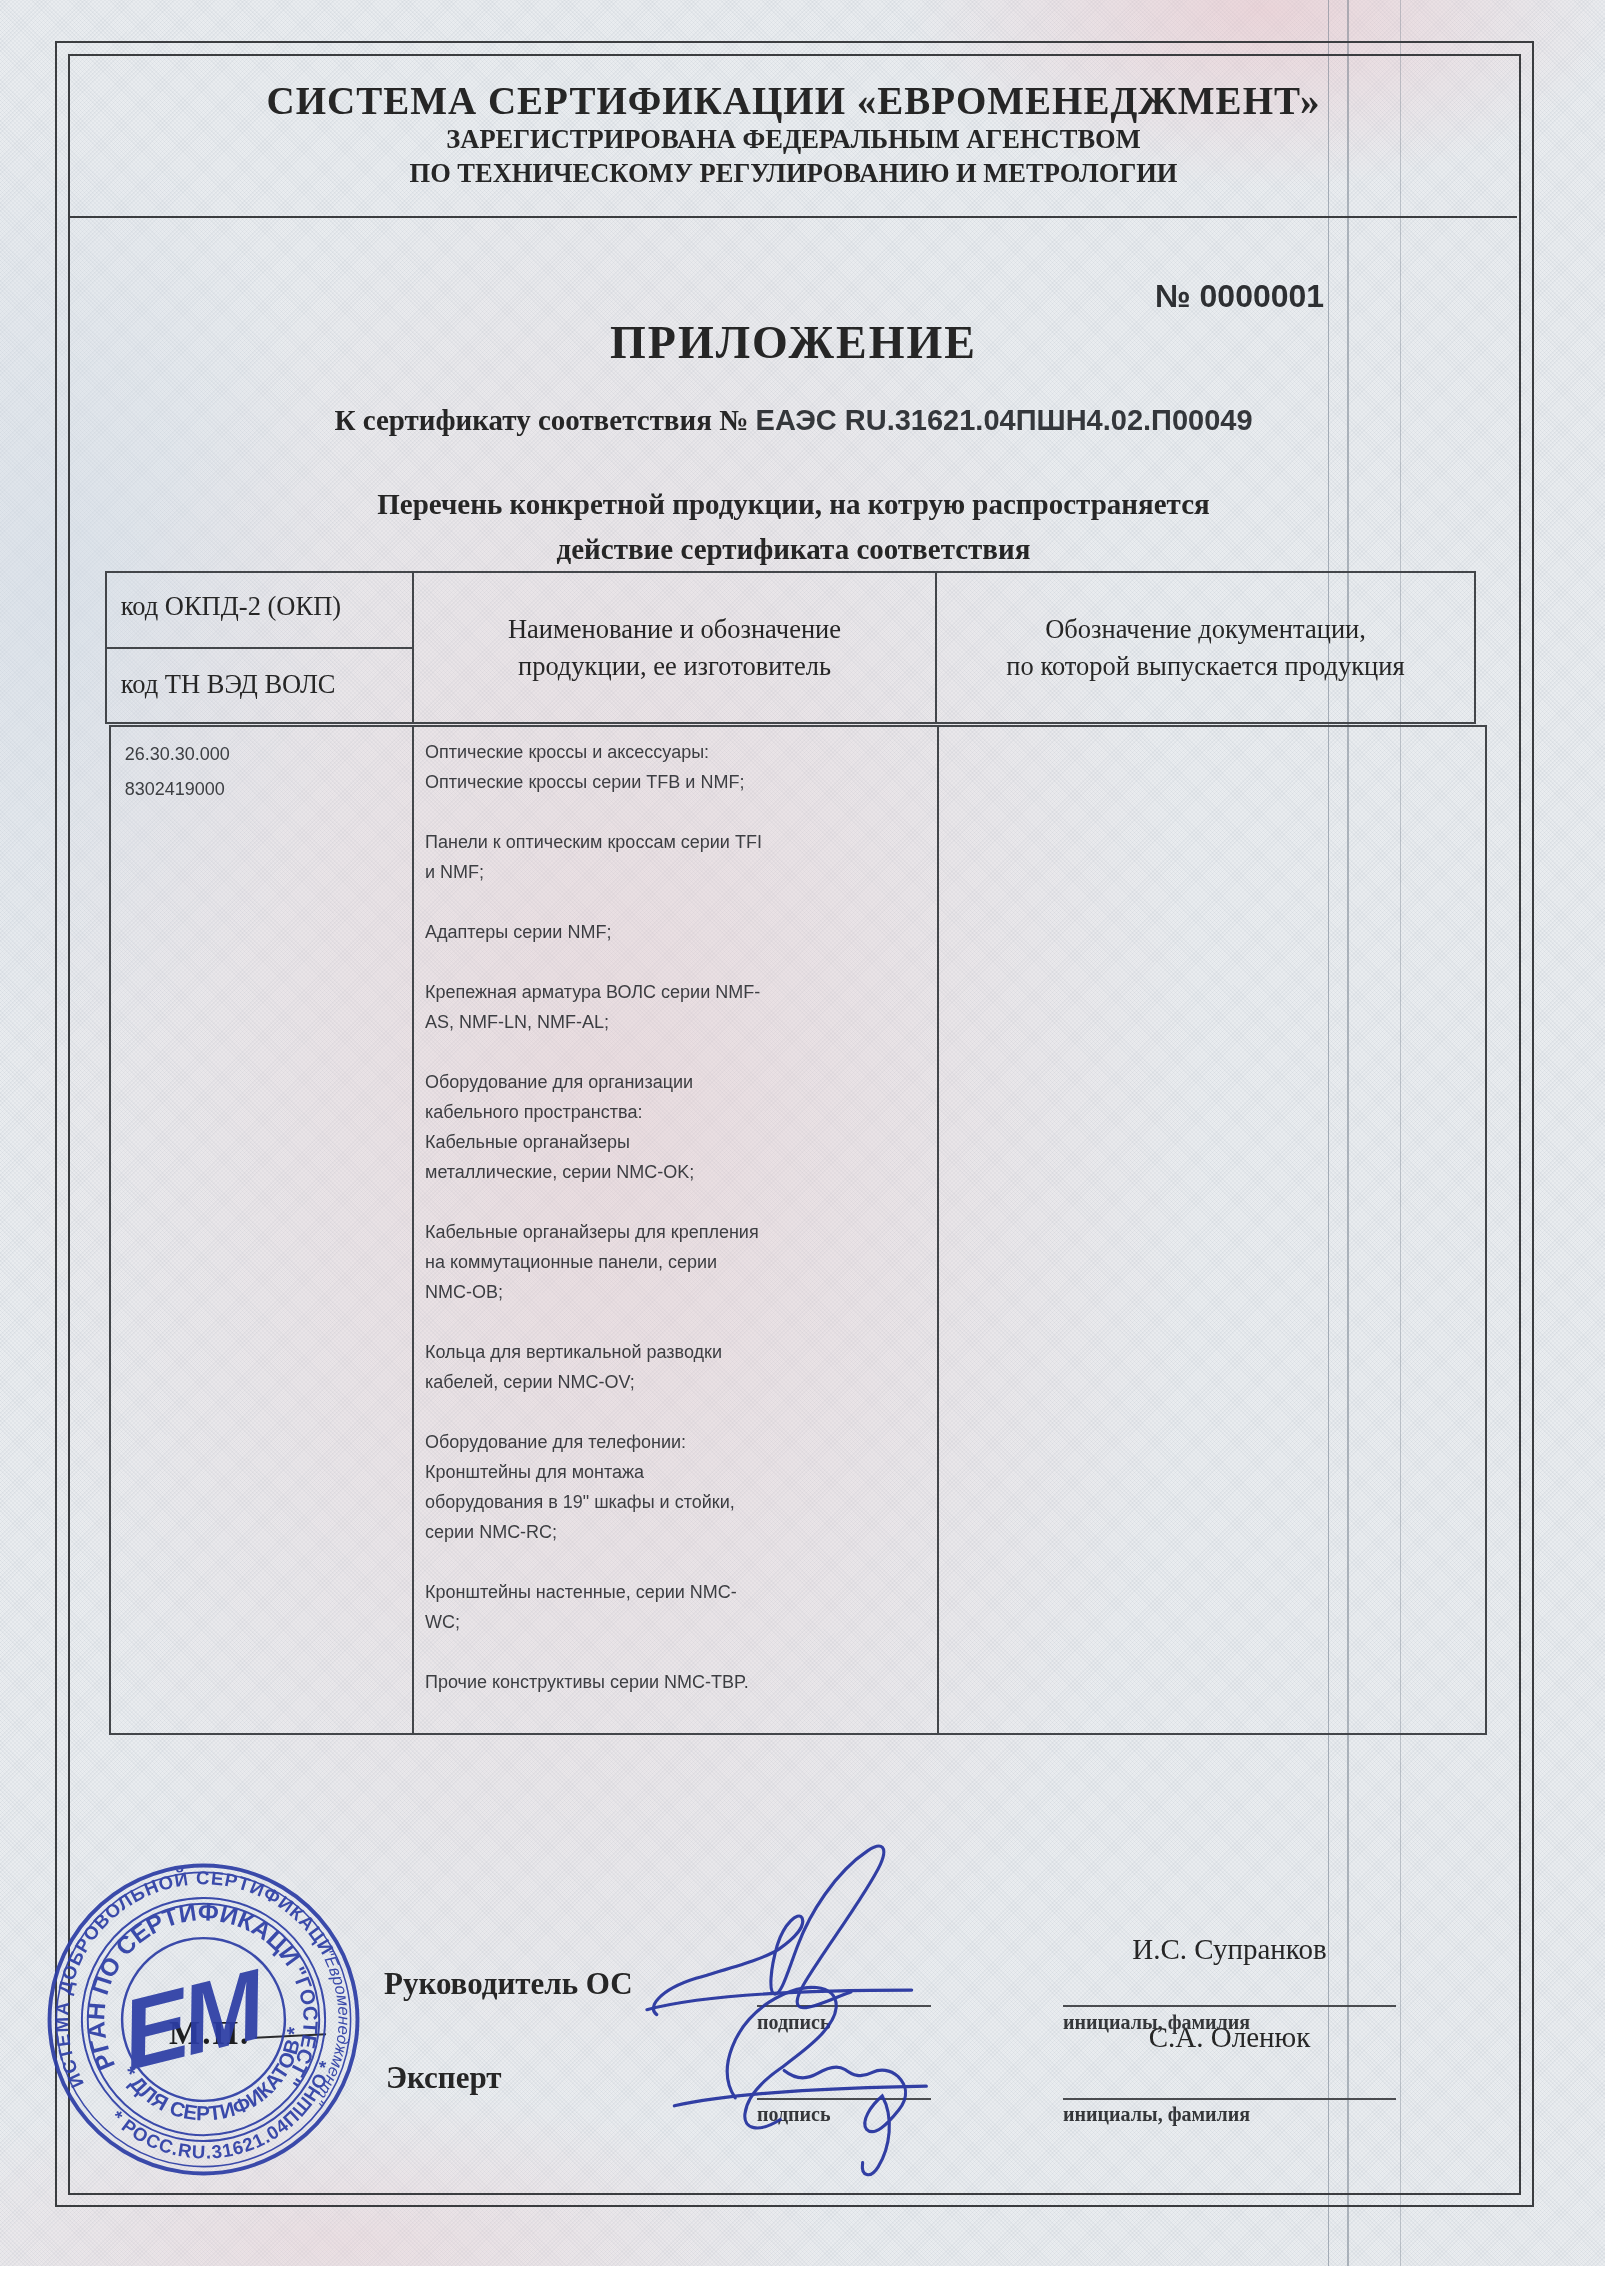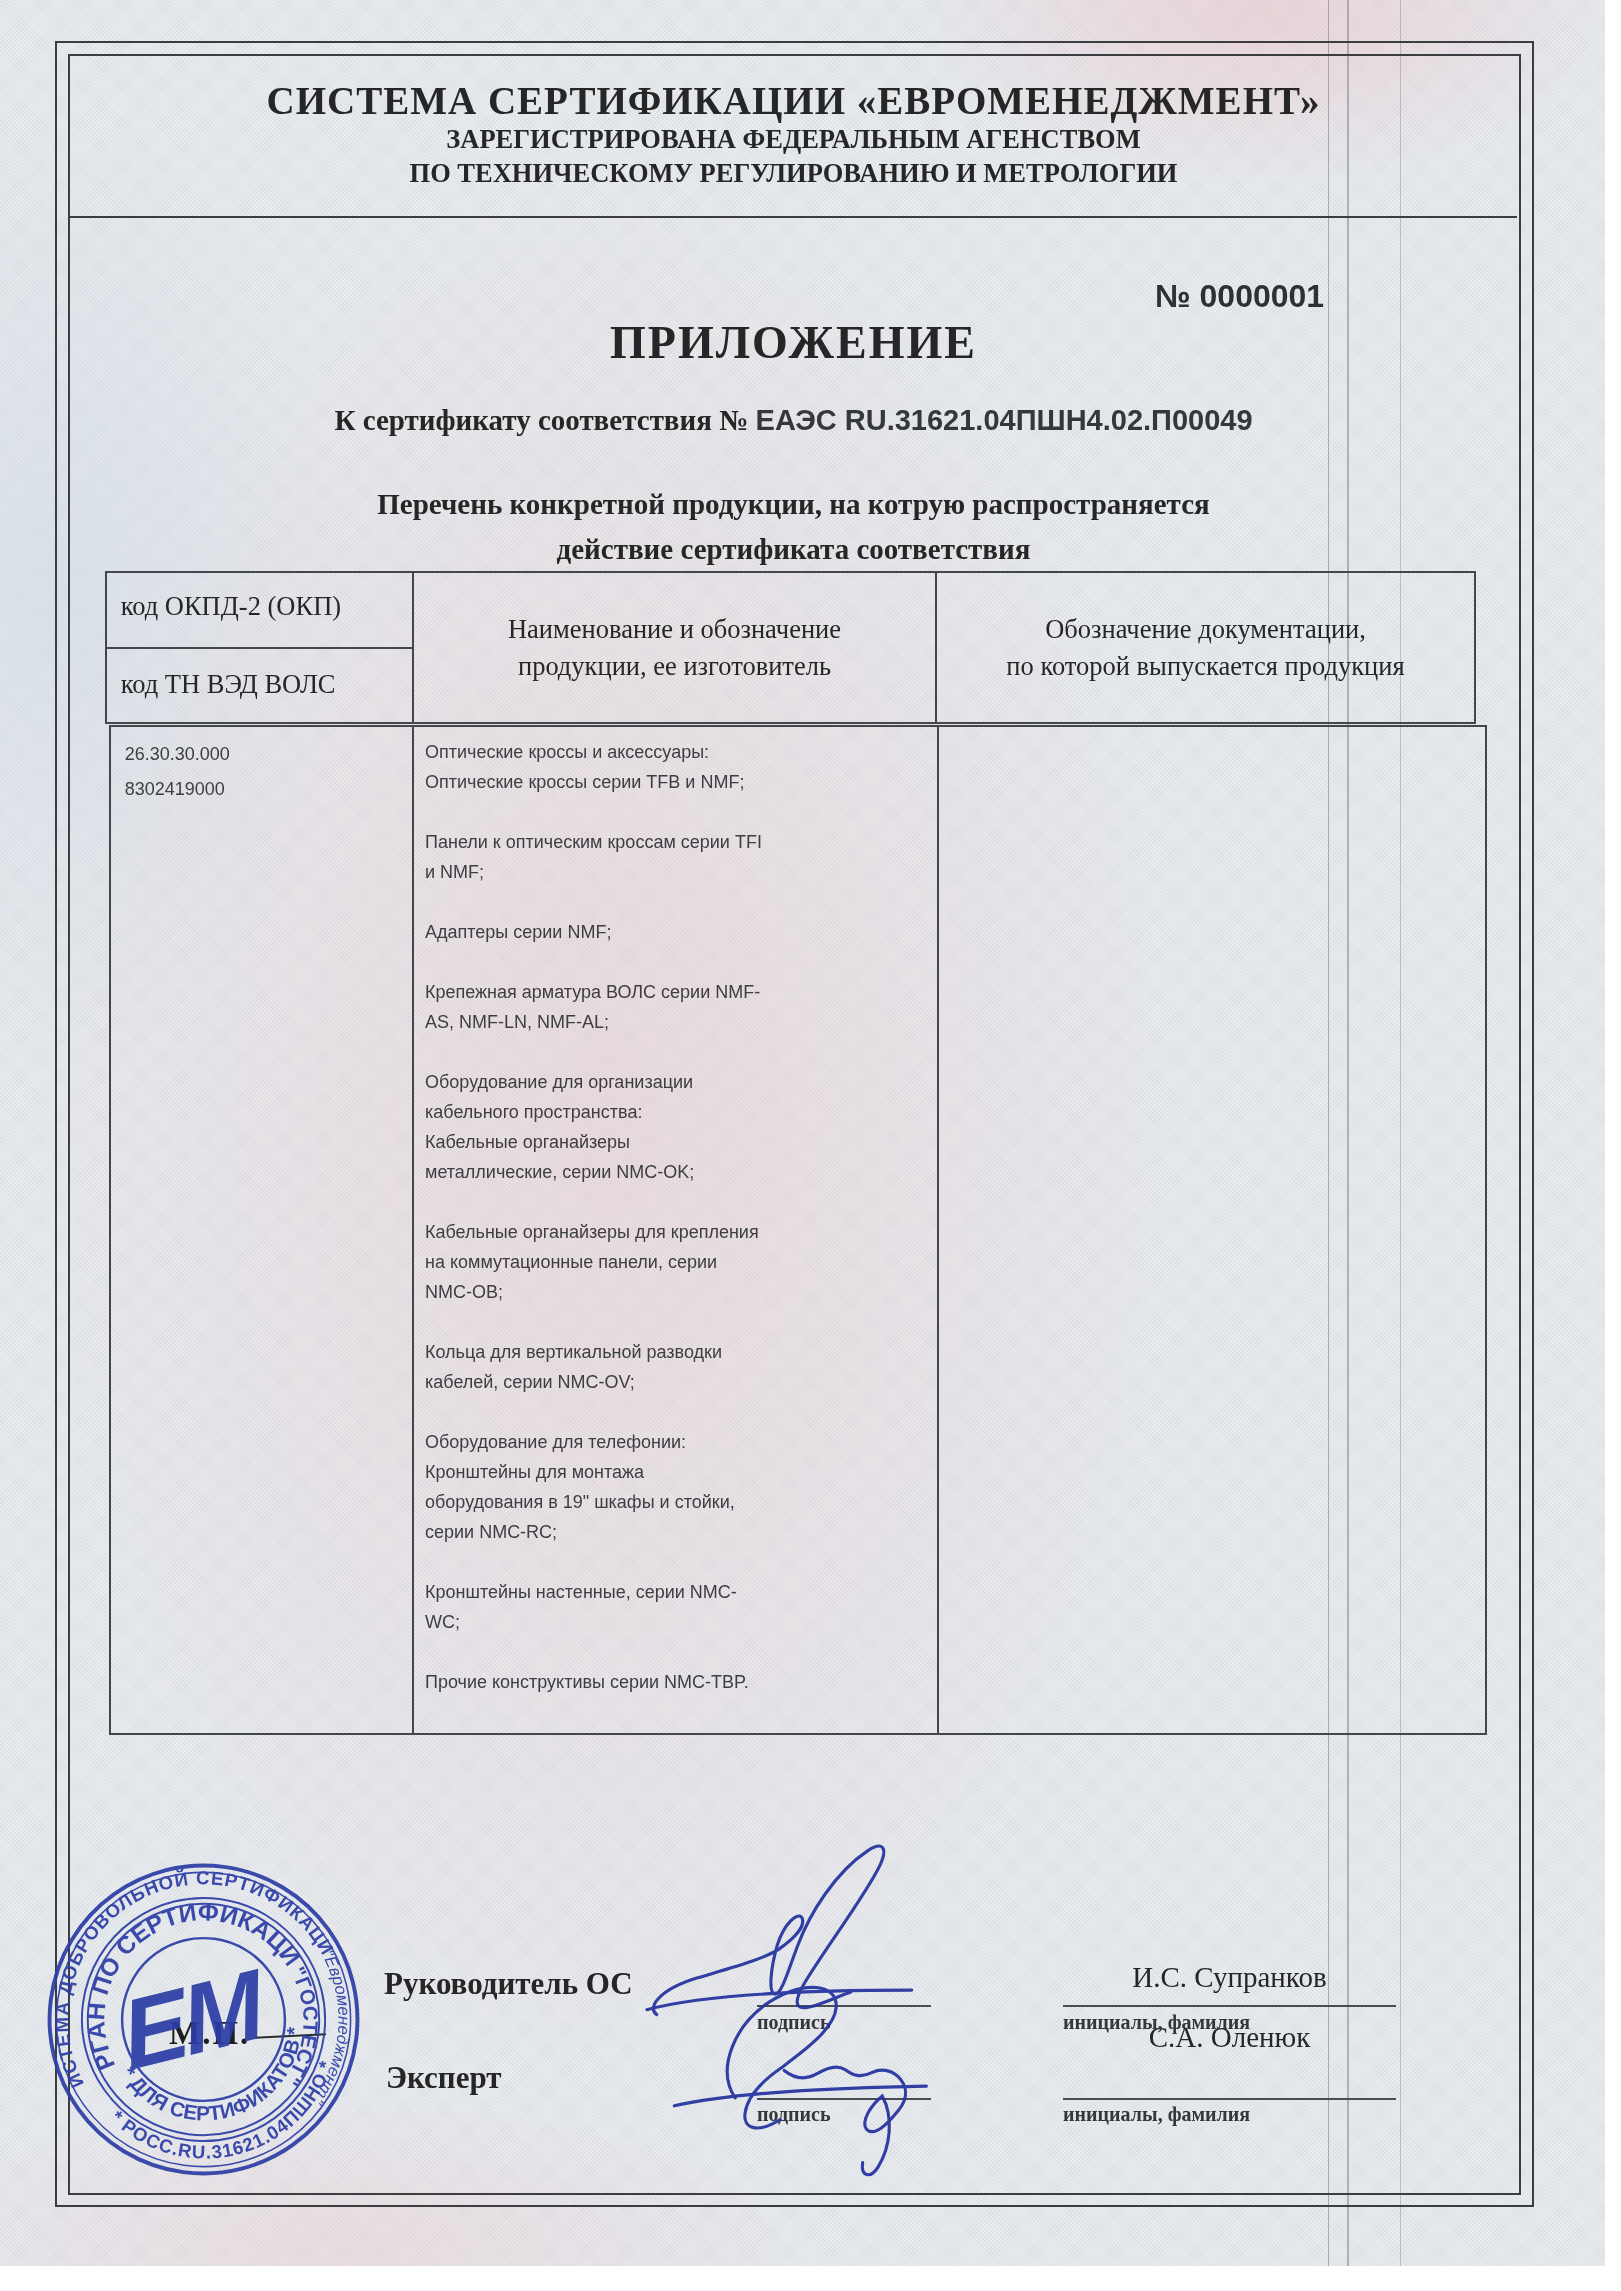--- a/index.html
+++ b/index.html
@@ -54,21 +54,21 @@
   .tbody{position:absolute;left:109px;top:725px;width:1374px;height:1006px;border:2px solid #43464a;}
   .tbody .v1{position:absolute;left:301px;top:0;width:2px;height:100%;background:#43464a;}
   .tbody .v2{position:absolute;left:826px;top:0;width:2px;height:100%;background:#43464a;}
   .cell{font-family:"Liberation Sans","DejaVu Sans",sans-serif;color:#3c3e42;font-size:18px;}
   .codes{position:absolute;left:13.7px;top:9.8px;line-height:35px;}
   .products{position:absolute;left:314px;top:9.8px;width:502px;line-height:30px;white-space:pre-line;}
   .doccell{position:absolute;left:840px;top:9.8px;width:519px;}
   
   .role1{position:absolute;left:384px;top:1966px;font-size:31px;font-weight:bold;}
   .role2{position:absolute;left:386px;top:2060px;font-size:31px;font-weight:bold;}
-  .name1{position:absolute;left:1063px;top:1933px;width:333px;text-align:center;font-size:29px;margin-top:28px;}
+  .name1{position:absolute;left:1063px;top:1933px;width:333px;text-align:center;font-size:29px;}
   .name2{position:absolute;left:1063px;top:2021px;width:333px;text-align:center;font-size:29px;}
   .line{position:absolute;height:2px;background:#4a4c50;}
   .sig-line1{left:757px;top:2005px;width:174px;}
   .sig-line2{left:757px;top:2098px;width:174px;}
   .name-line1{left:1063px;top:2005px;width:333px;}
   .name-line2{left:1063px;top:2098px;width:333px;}
   .tiny{position:absolute;font-size:20px;font-weight:bold;color:#35373a;text-align:left;}
   .cap-sig1{left:757px;top:2011px;width:174px;}
   .cap-sig2{left:757px;top:2103px;width:174px;}
   .cap-nm1{left:1063px;top:2011px;width:333px;}

